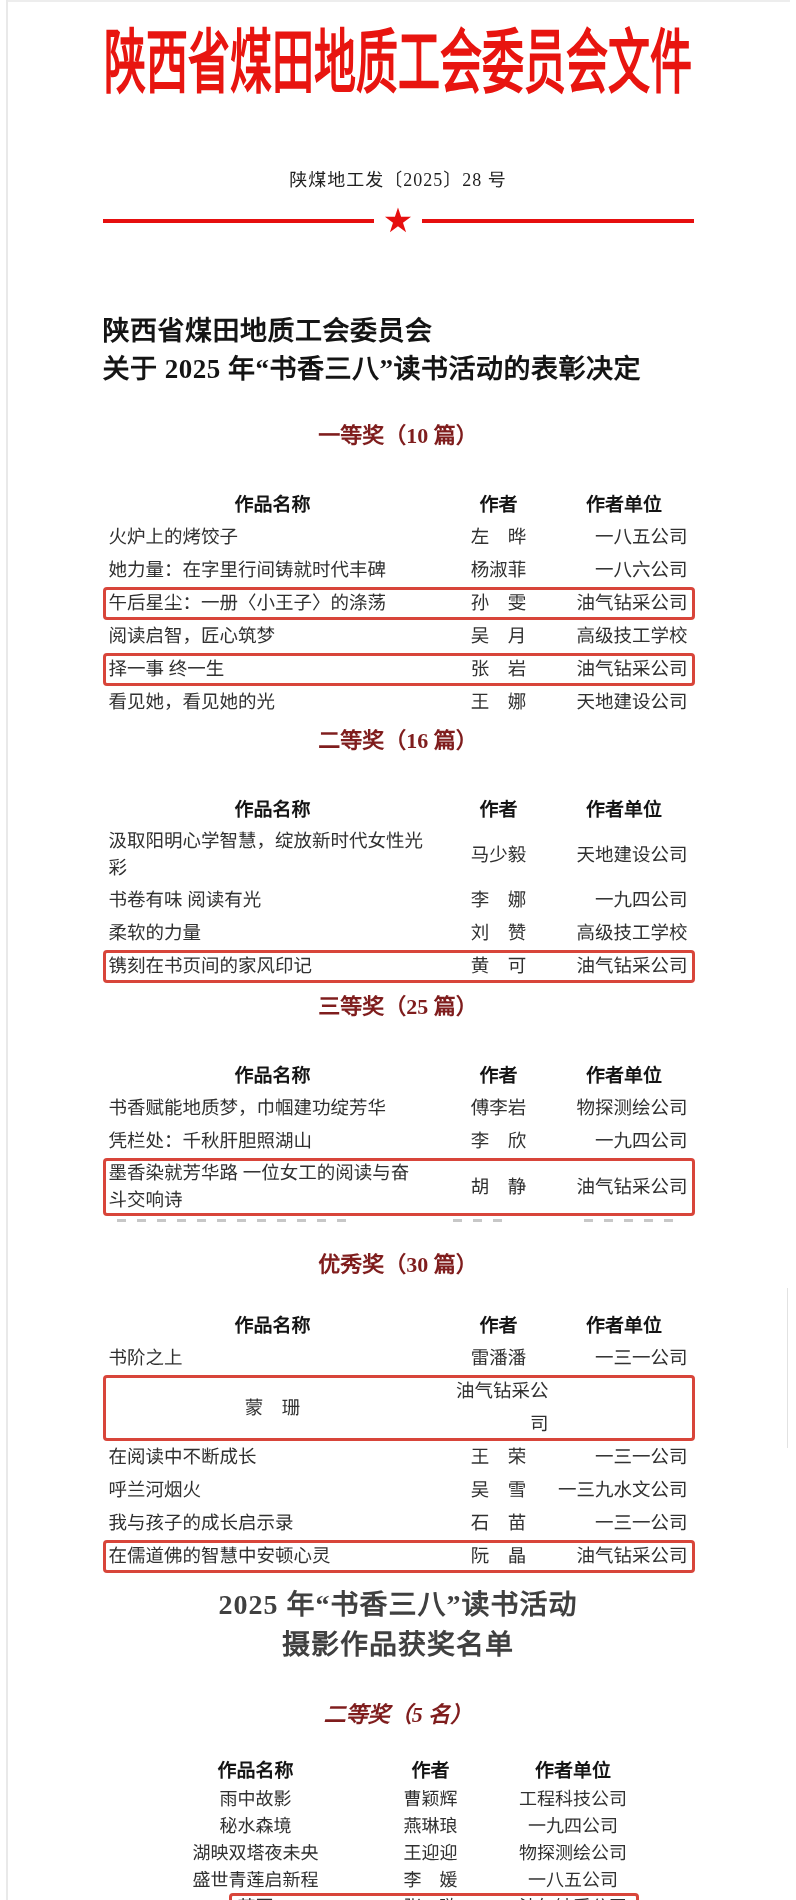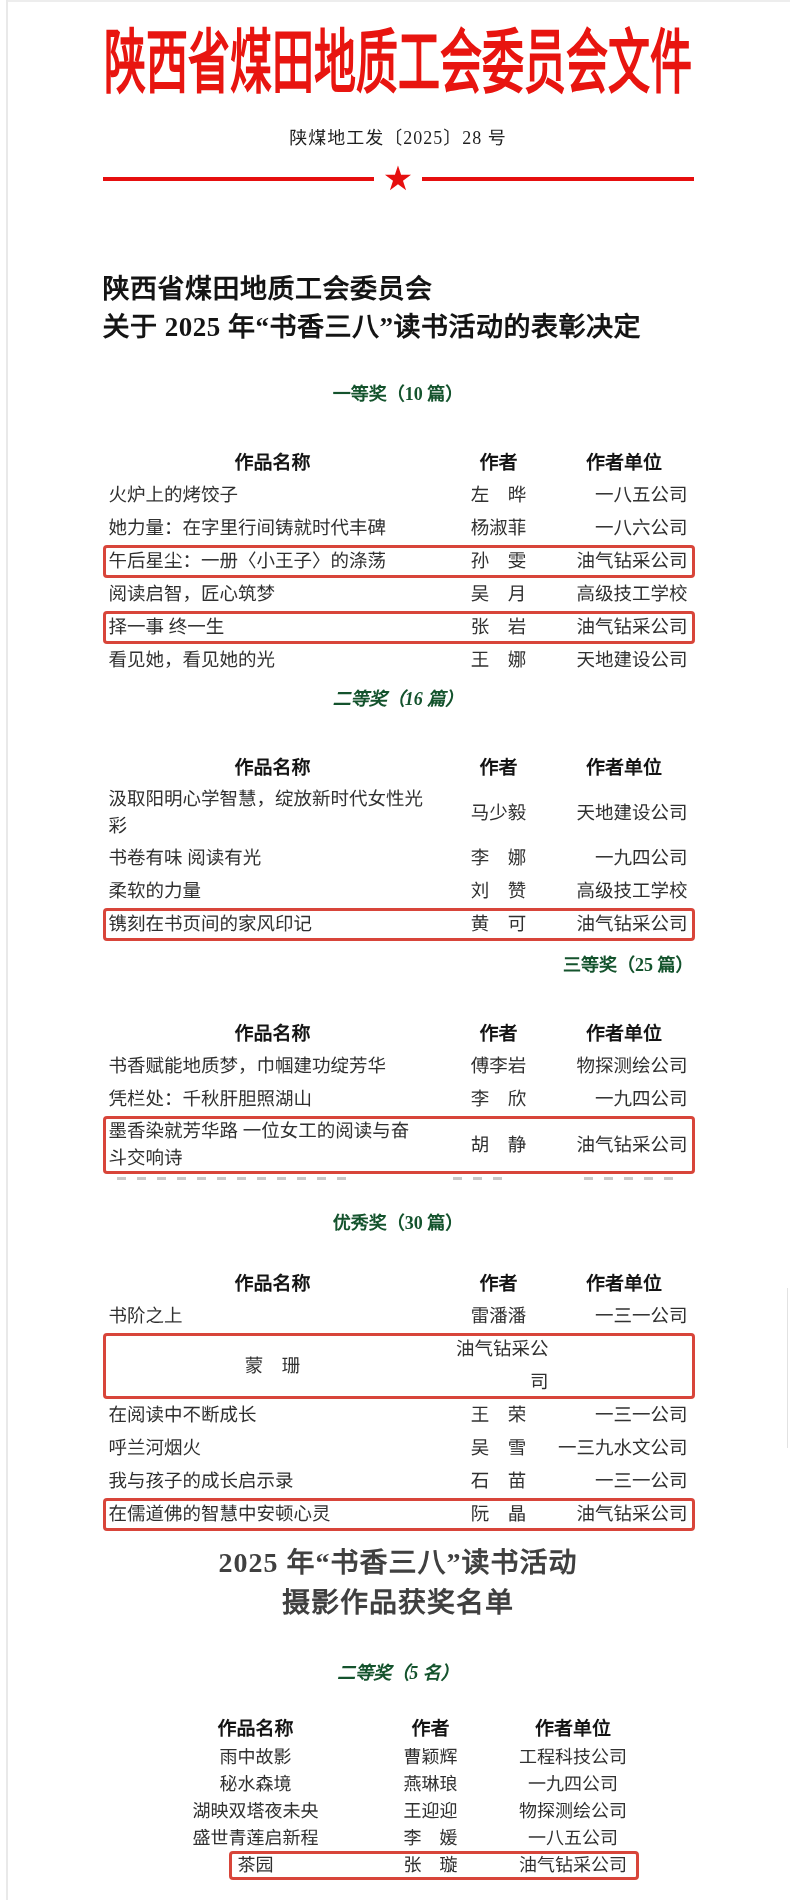--- a/index.html
+++ b/index.html
@@ -17,45 +17,45 @@
 
   
   .letterhead {
     margin-top:16px; height:78px; display:flex; align-items:center; justify-content:center;
   }
   .letterhead .lh-text {
     font-size:42px; font-weight:bold; color:#e81510; white-space:nowrap;
     transform:scaleY(1.68); transform-origin:center; letter-spacing:0px;
   }
   .doc-number {
-    margin-top:32px; text-align:center; font-size:18px; color:#1f1f1f; letter-spacing:1px;
+    margin-top:74px; text-align:center; font-size:18px; color:#1f1f1f; letter-spacing:1px;
     line-height:24px;
   }
   .divider {
     margin-top:12px; height:34px; display:flex; align-items:center;
   }
   .divider .dline { flex:1; height:4px; background:#e60f0f; }
   .divider .dstar {
     color:#e60f0f; font-size:34px; line-height:34px; margin:0 9px;
     transform:translateY(-1px); font-family:"DejaVu Sans",sans-serif;
   }
 
   
   .doc-title {
     margin-top:74px; text-align:left; font-size:27px; font-weight:bold; color:#141414;
     line-height:38px; letter-spacing:0.5px;
   }
 
   
   .award-heading {
-    text-align:center; font-size:18px; font-weight:bold; color:#14532d; line-height:28px;
+    text-align:center; font-size:22px; font-weight:bold; color:#7f1d1d; line-height:28px;
   }
   .h-s1 { margin-top:34px; }
-  .h-s2 { margin-top:8px;font-style:italic; }
-  .h-s3 { margin-top:10px;text-align:right; }
+  .h-s2 { margin-top:8px; }
+  .h-s3 { margin-top:10px; }
   .h-s4 { margin-top:24px; }
 
   .tbl { margin-top:38px; }
   .row {
     position:relative; display:grid; grid-template-columns:340px 112px 139px;
     align-items:center; min-height:33px; font-size:18.5px; line-height:33px;
   }
   .row.head { font-weight:bold; color:#141414; font-size:19px; }
   .row.head .t { text-align:center; padding-left:0; }
   .cell.t { padding-left:6px; text-align:left; white-space:pre-line; }

